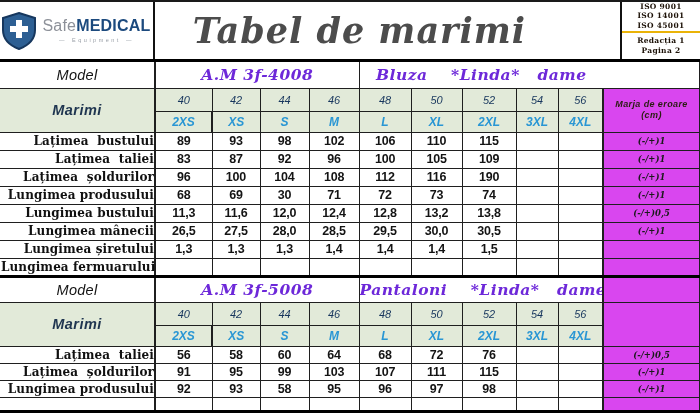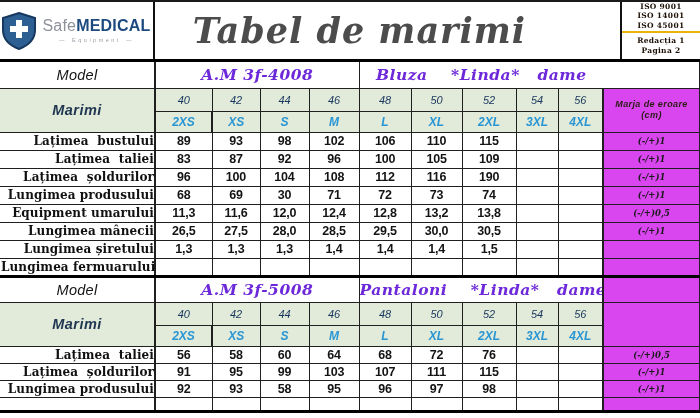--- a/index.html
+++ b/index.html
@@ -223,21 +223,21 @@
           <td class="val">30</td>
           <td class="val">71</td>
           <td class="val">72</td>
           <td class="val">73</td>
           <td class="val">74</td>
           <td class="val"></td>
           <td class="val"></td>
           <td class="margin pink err-col">(-/+)1</td>
         </tr>
         <tr class="data-row sec1">
-          <td class="row-label">Equipment umarului</td>
+          <td class="row-label">Lungimea bustului</td>
           <td class="val">11,3</td>
           <td class="val">11,6</td>
           <td class="val">12,0</td>
           <td class="val">12,4</td>
           <td class="val">12,8</td>
           <td class="val">13,2</td>
           <td class="val">13,8</td>
           <td class="val"></td>
           <td class="val"></td>
           <td class="margin pink err-col">(-/+)0,5</td>

